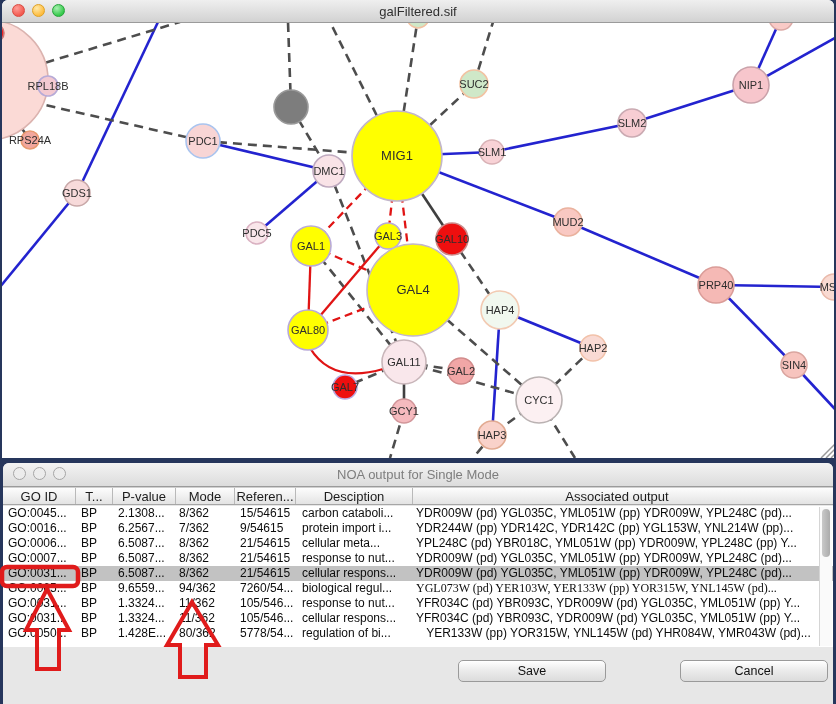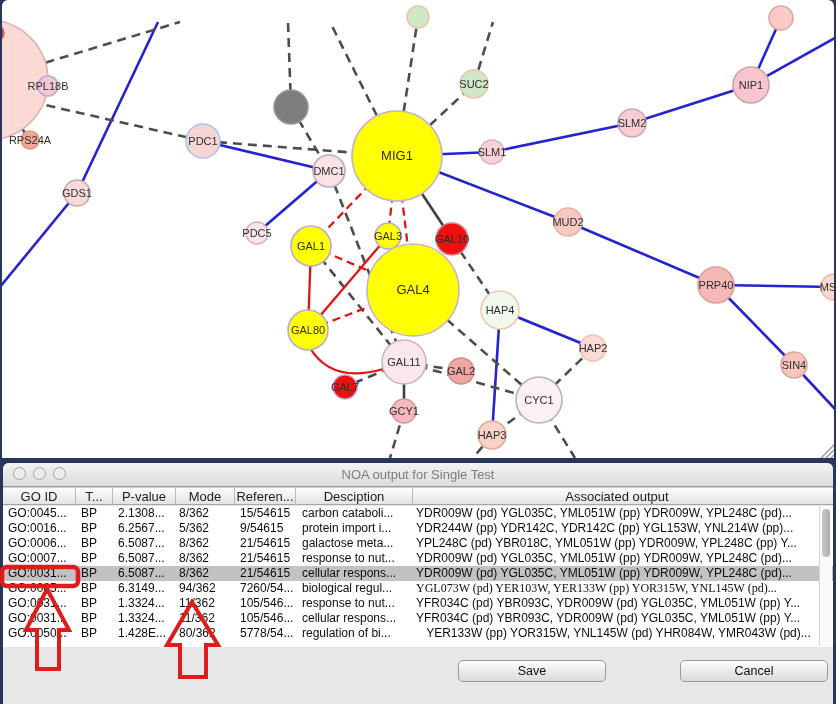--- a/index.html
+++ b/index.html
@@ -223,37 +223,45 @@
       </g>
       <g>
         <circle cx="461" cy="371" r="13" fill="#f1a6a6" stroke="#d28c8c" stroke-width="1.6"></circle>
         <text x="461" y="375" text-anchor="middle" font-size="11">GAL2</text>
       </g>
       <g>
         <circle cx="404" cy="411" r="12" fill="#f5babe" stroke="#d2969a" stroke-width="1.6"></circle>
         <text x="404" y="415" text-anchor="middle" font-size="11">GCY1</text>
       </g>
     </svg>
+  <div class="titlebar">
+    <div class="lights">
+      <div class="light lr"></div>
+      <div class="light ly"></div>
+      <div class="light lg"></div>
+    </div>
+    <span class="title">galFiltered.sif</span>
+  </div>
   <svg width="836" height="458" viewBox="0 0 836 458" style="position:absolute;left:-2px;top:0;pointer-events:none;">
     <g stroke="#9a9a9a" stroke-width="1.5">
       <line x1="821" y1="458" x2="835" y2="444"></line>
       <line x1="826" y1="458" x2="835" y2="449"></line>
       <line x1="831" y1="458" x2="835" y2="454"></line>
     </g>
   </svg>
 </div>
 
 <div class="win" id="noa-window">
   <div class="titlebar">
     <div class="lights">
       <div class="light lgray"></div>
       <div class="light lgray"></div>
       <div class="light lgray"></div>
     </div>
-    <span class="title">NOA output for Single Test</span>
+    <span class="title">NOA output for Single Mode</span>
   </div>
   <div id="tbl-header">
       <div class="hcell" style="width: 73px;">GO ID</div>
       <div class="hcell" style="width: 37px;">T...</div>
       <div class="hcell" style="width: 63px;">P-value</div>
       <div class="hcell" style="width: 59px;">Mode</div>
       <div class="hcell" style="width: 61px;">Referen...</div>
       <div class="hcell" style="width: 117px;">Desciption</div>
       <div class="hcell" style="width: 408px;">Associated output</div>
     </div>
@@ -264,32 +272,32 @@
         <div class="tcell" style="width: 63px; padding-left: 5px;">2.1308...</div>
         <div class="tcell" style="width: 59px; padding-left: 3px;">8/362</div>
         <div class="tcell" style="width: 61px; padding-left: 5px;">15/54615</div>
         <div class="tcell" style="width: 117px; padding-left: 6px;">carbon cataboli...</div>
         <div class="tcell" style="width: 408px; padding-left: 3px;">YDR009W (pd) YGL035C, YML051W (pp) YDR009W, YPL248C (pd)...</div>
       </div>
       <div class="trow">
         <div class="tcell" style="width: 73px; padding-left: 5px;">GO:0016...</div>
         <div class="tcell" style="width: 37px; padding-left: 5px;">BP</div>
         <div class="tcell" style="width: 63px; padding-left: 5px;">6.2567...</div>
-        <div class="tcell" style="width: 59px; padding-left: 3px;">5/362</div>
+        <div class="tcell" style="width: 59px; padding-left: 3px;">7/362</div>
         <div class="tcell" style="width: 61px; padding-left: 5px;">9/54615</div>
         <div class="tcell" style="width: 117px; padding-left: 6px;">protein import i...</div>
         <div class="tcell" style="width: 408px; padding-left: 3px;">YDR244W (pp) YDR142C, YDR142C (pp) YGL153W, YNL214W (pp)...</div>
       </div>
       <div class="trow">
         <div class="tcell" style="width: 73px; padding-left: 5px;">GO:0006...</div>
         <div class="tcell" style="width: 37px; padding-left: 5px;">BP</div>
         <div class="tcell" style="width: 63px; padding-left: 5px;">6.5087...</div>
         <div class="tcell" style="width: 59px; padding-left: 3px;">8/362</div>
         <div class="tcell" style="width: 61px; padding-left: 5px;">21/54615</div>
-        <div class="tcell" style="width: 117px; padding-left: 6px;">galactose meta...</div>
+        <div class="tcell" style="width: 117px; padding-left: 6px;">cellular meta...</div>
         <div class="tcell" style="width: 408px; padding-left: 3px;">YPL248C (pd) YBR018C, YML051W (pp) YDR009W, YPL248C (pp) Y...</div>
       </div>
       <div class="trow">
         <div class="tcell" style="width: 73px; padding-left: 5px;">GO:0007...</div>
         <div class="tcell" style="width: 37px; padding-left: 5px;">BP</div>
         <div class="tcell" style="width: 63px; padding-left: 5px;">6.5087...</div>
         <div class="tcell" style="width: 59px; padding-left: 3px;">8/362</div>
         <div class="tcell" style="width: 61px; padding-left: 5px;">21/54615</div>
         <div class="tcell" style="width: 117px; padding-left: 6px;">response to nut...</div>
         <div class="tcell" style="width: 408px; padding-left: 3px;">YDR009W (pd) YGL035C, YML051W (pp) YDR009W, YPL248C (pd)...</div>
@@ -299,21 +307,21 @@
         <div class="tcell" style="width: 37px; padding-left: 5px;">BP</div>
         <div class="tcell" style="width: 63px; padding-left: 5px;">6.5087...</div>
         <div class="tcell" style="width: 59px; padding-left: 3px;">8/362</div>
         <div class="tcell" style="width: 61px; padding-left: 5px;">21/54615</div>
         <div class="tcell" style="width: 117px; padding-left: 6px;">cellular respons...</div>
         <div class="tcell" style="width: 408px; padding-left: 3px;">YDR009W (pd) YGL035C, YML051W (pp) YDR009W, YPL248C (pd)...</div>
       </div>
       <div class="trow">
         <div class="tcell" style="width: 73px; padding-left: 5px;">GO:0065...</div>
         <div class="tcell" style="width: 37px; padding-left: 5px;">BP</div>
-        <div class="tcell" style="width: 63px; padding-left: 5px;">6.3149...</div>
+        <div class="tcell" style="width: 63px; padding-left: 5px;">9.6559...</div>
         <div class="tcell" style="width: 59px; padding-left: 3px;">94/362</div>
         <div class="tcell" style="width: 61px; padding-left: 5px;">7260/54...</div>
         <div class="tcell" style="width: 117px; padding-left: 6px;">biological regul...</div>
         <div class="tcell" style="width: 408px; padding-left: 3px; font-family: Liberation Serif, serif;">YGL073W (pd) YER103W, YER133W (pp) YOR315W, YNL145W (pd)...</div>
       </div>
       <div class="trow">
         <div class="tcell" style="width: 73px; padding-left: 5px;">GO:0031...</div>
         <div class="tcell" style="width: 37px; padding-left: 5px;">BP</div>
         <div class="tcell" style="width: 63px; padding-left: 5px;">1.3324...</div>
         <div class="tcell" style="width: 59px; padding-left: 3px;">11/362</div>

